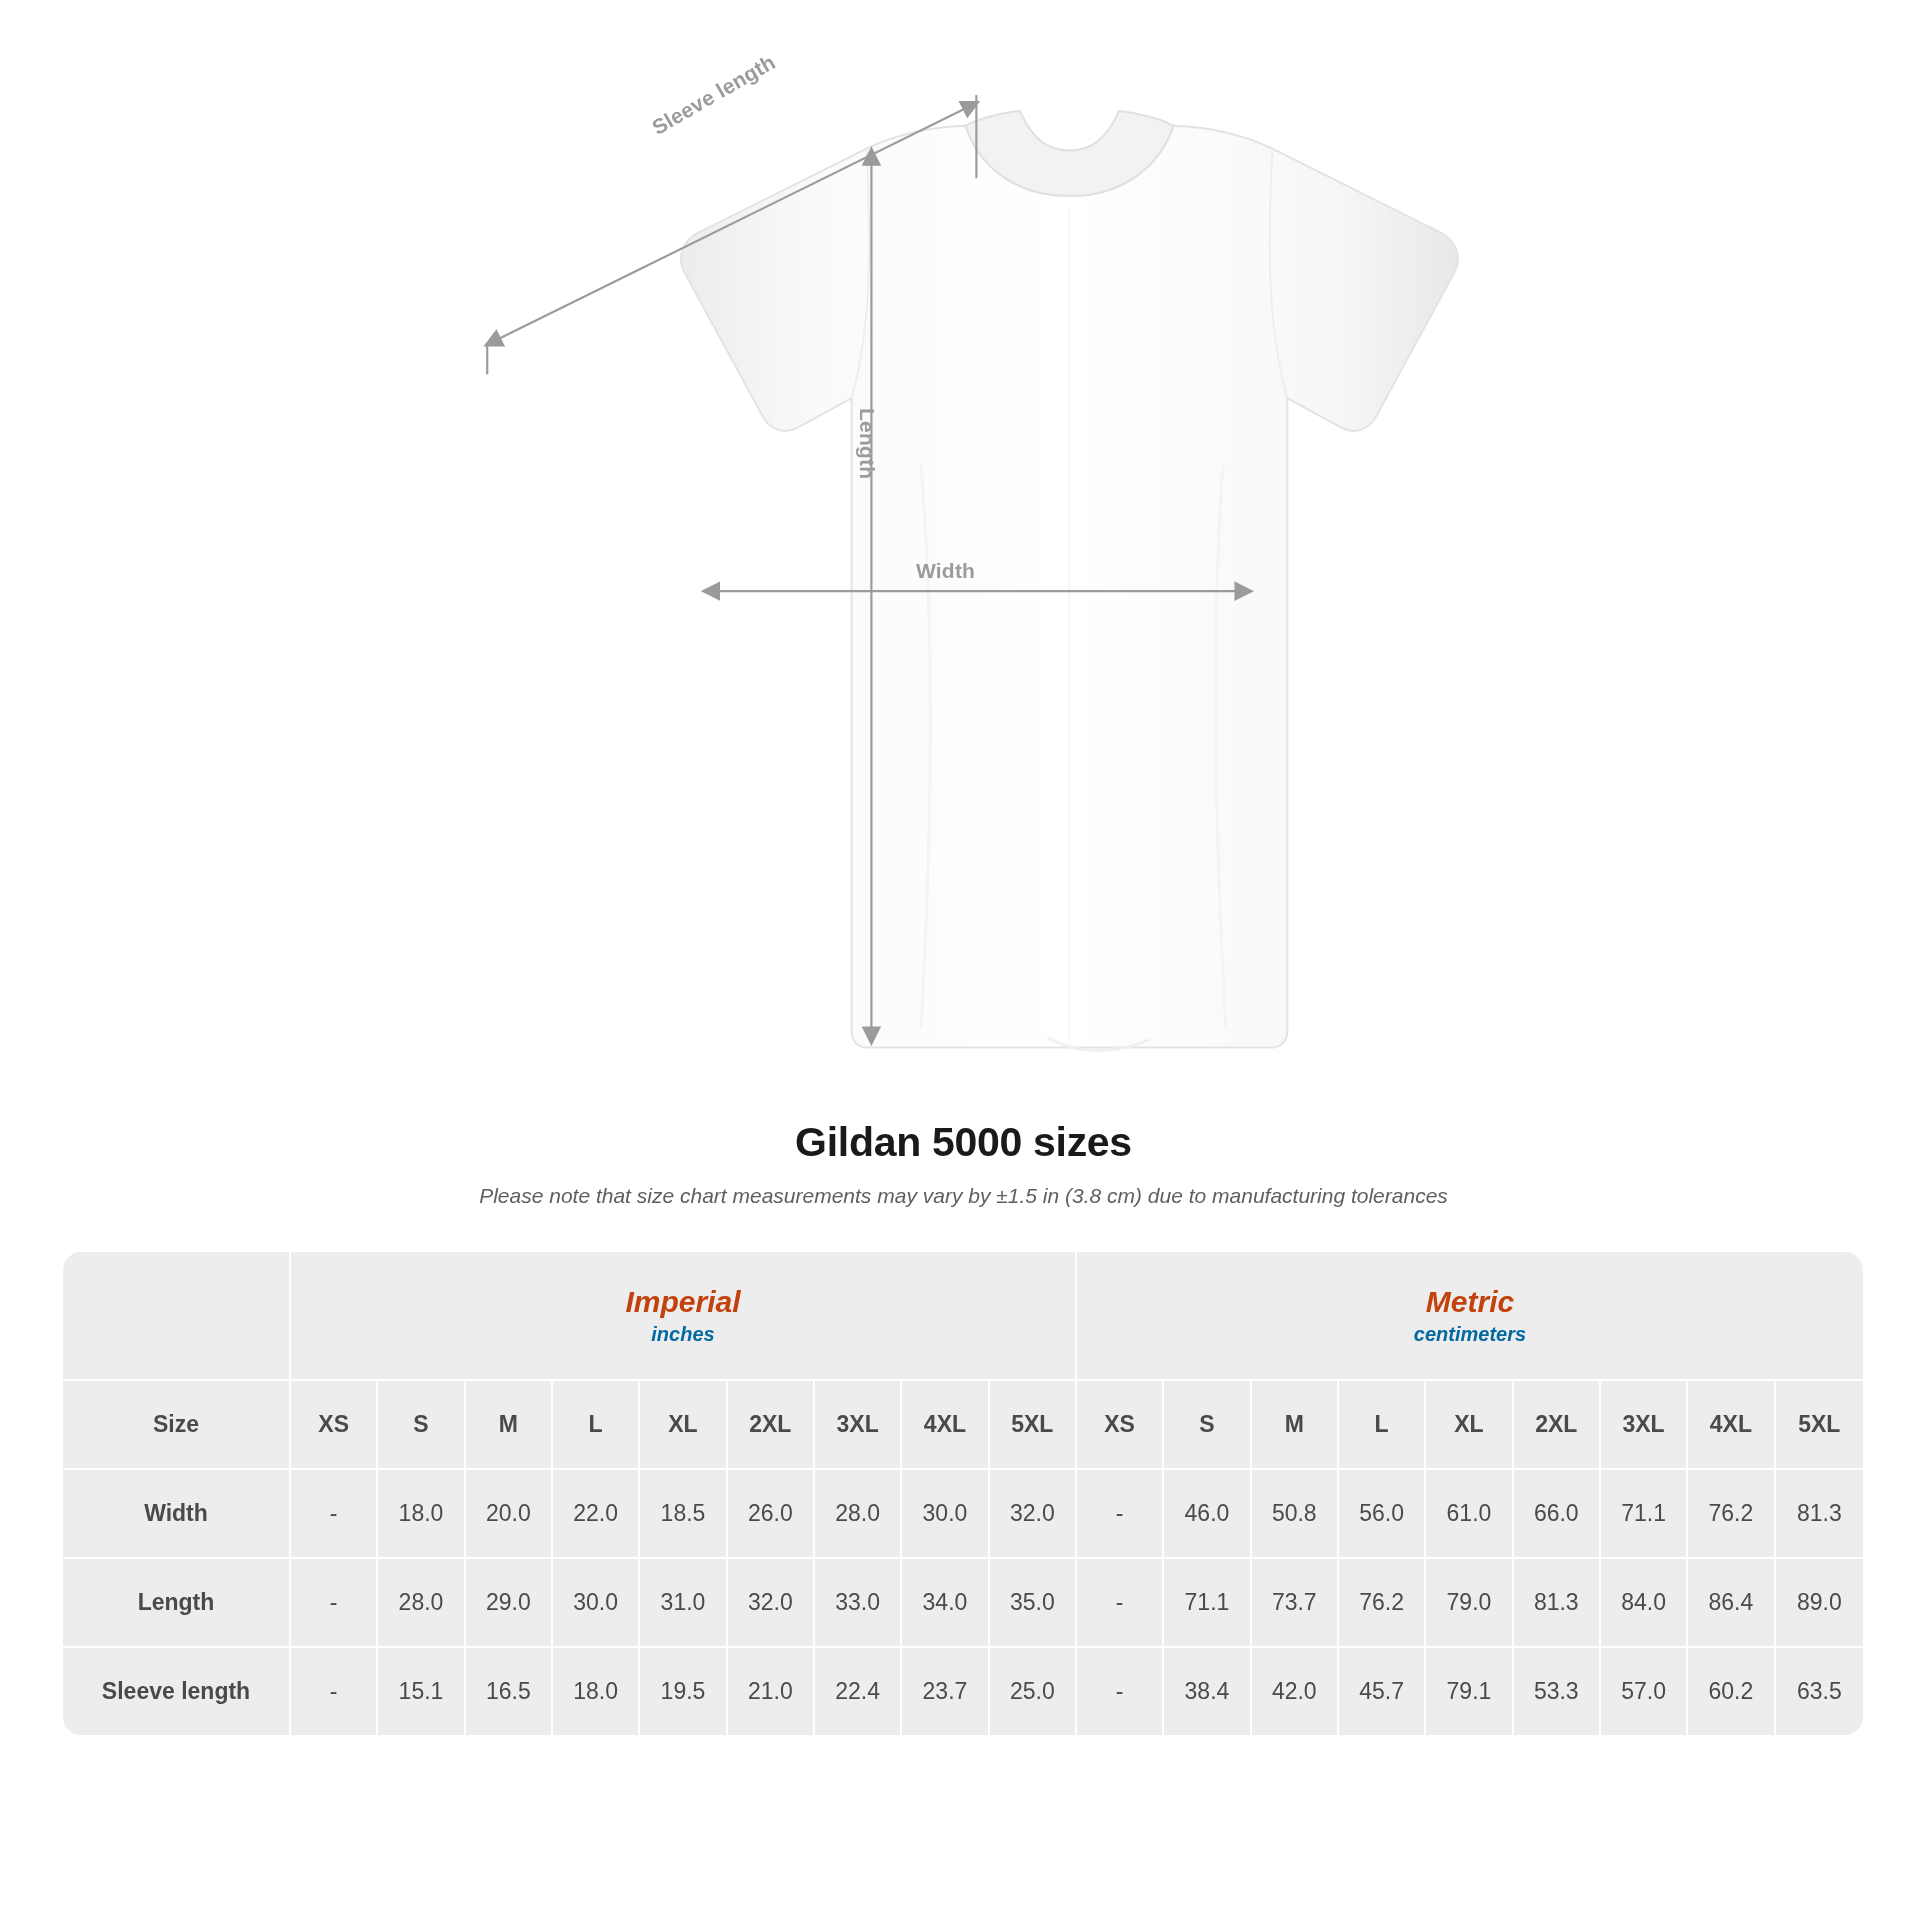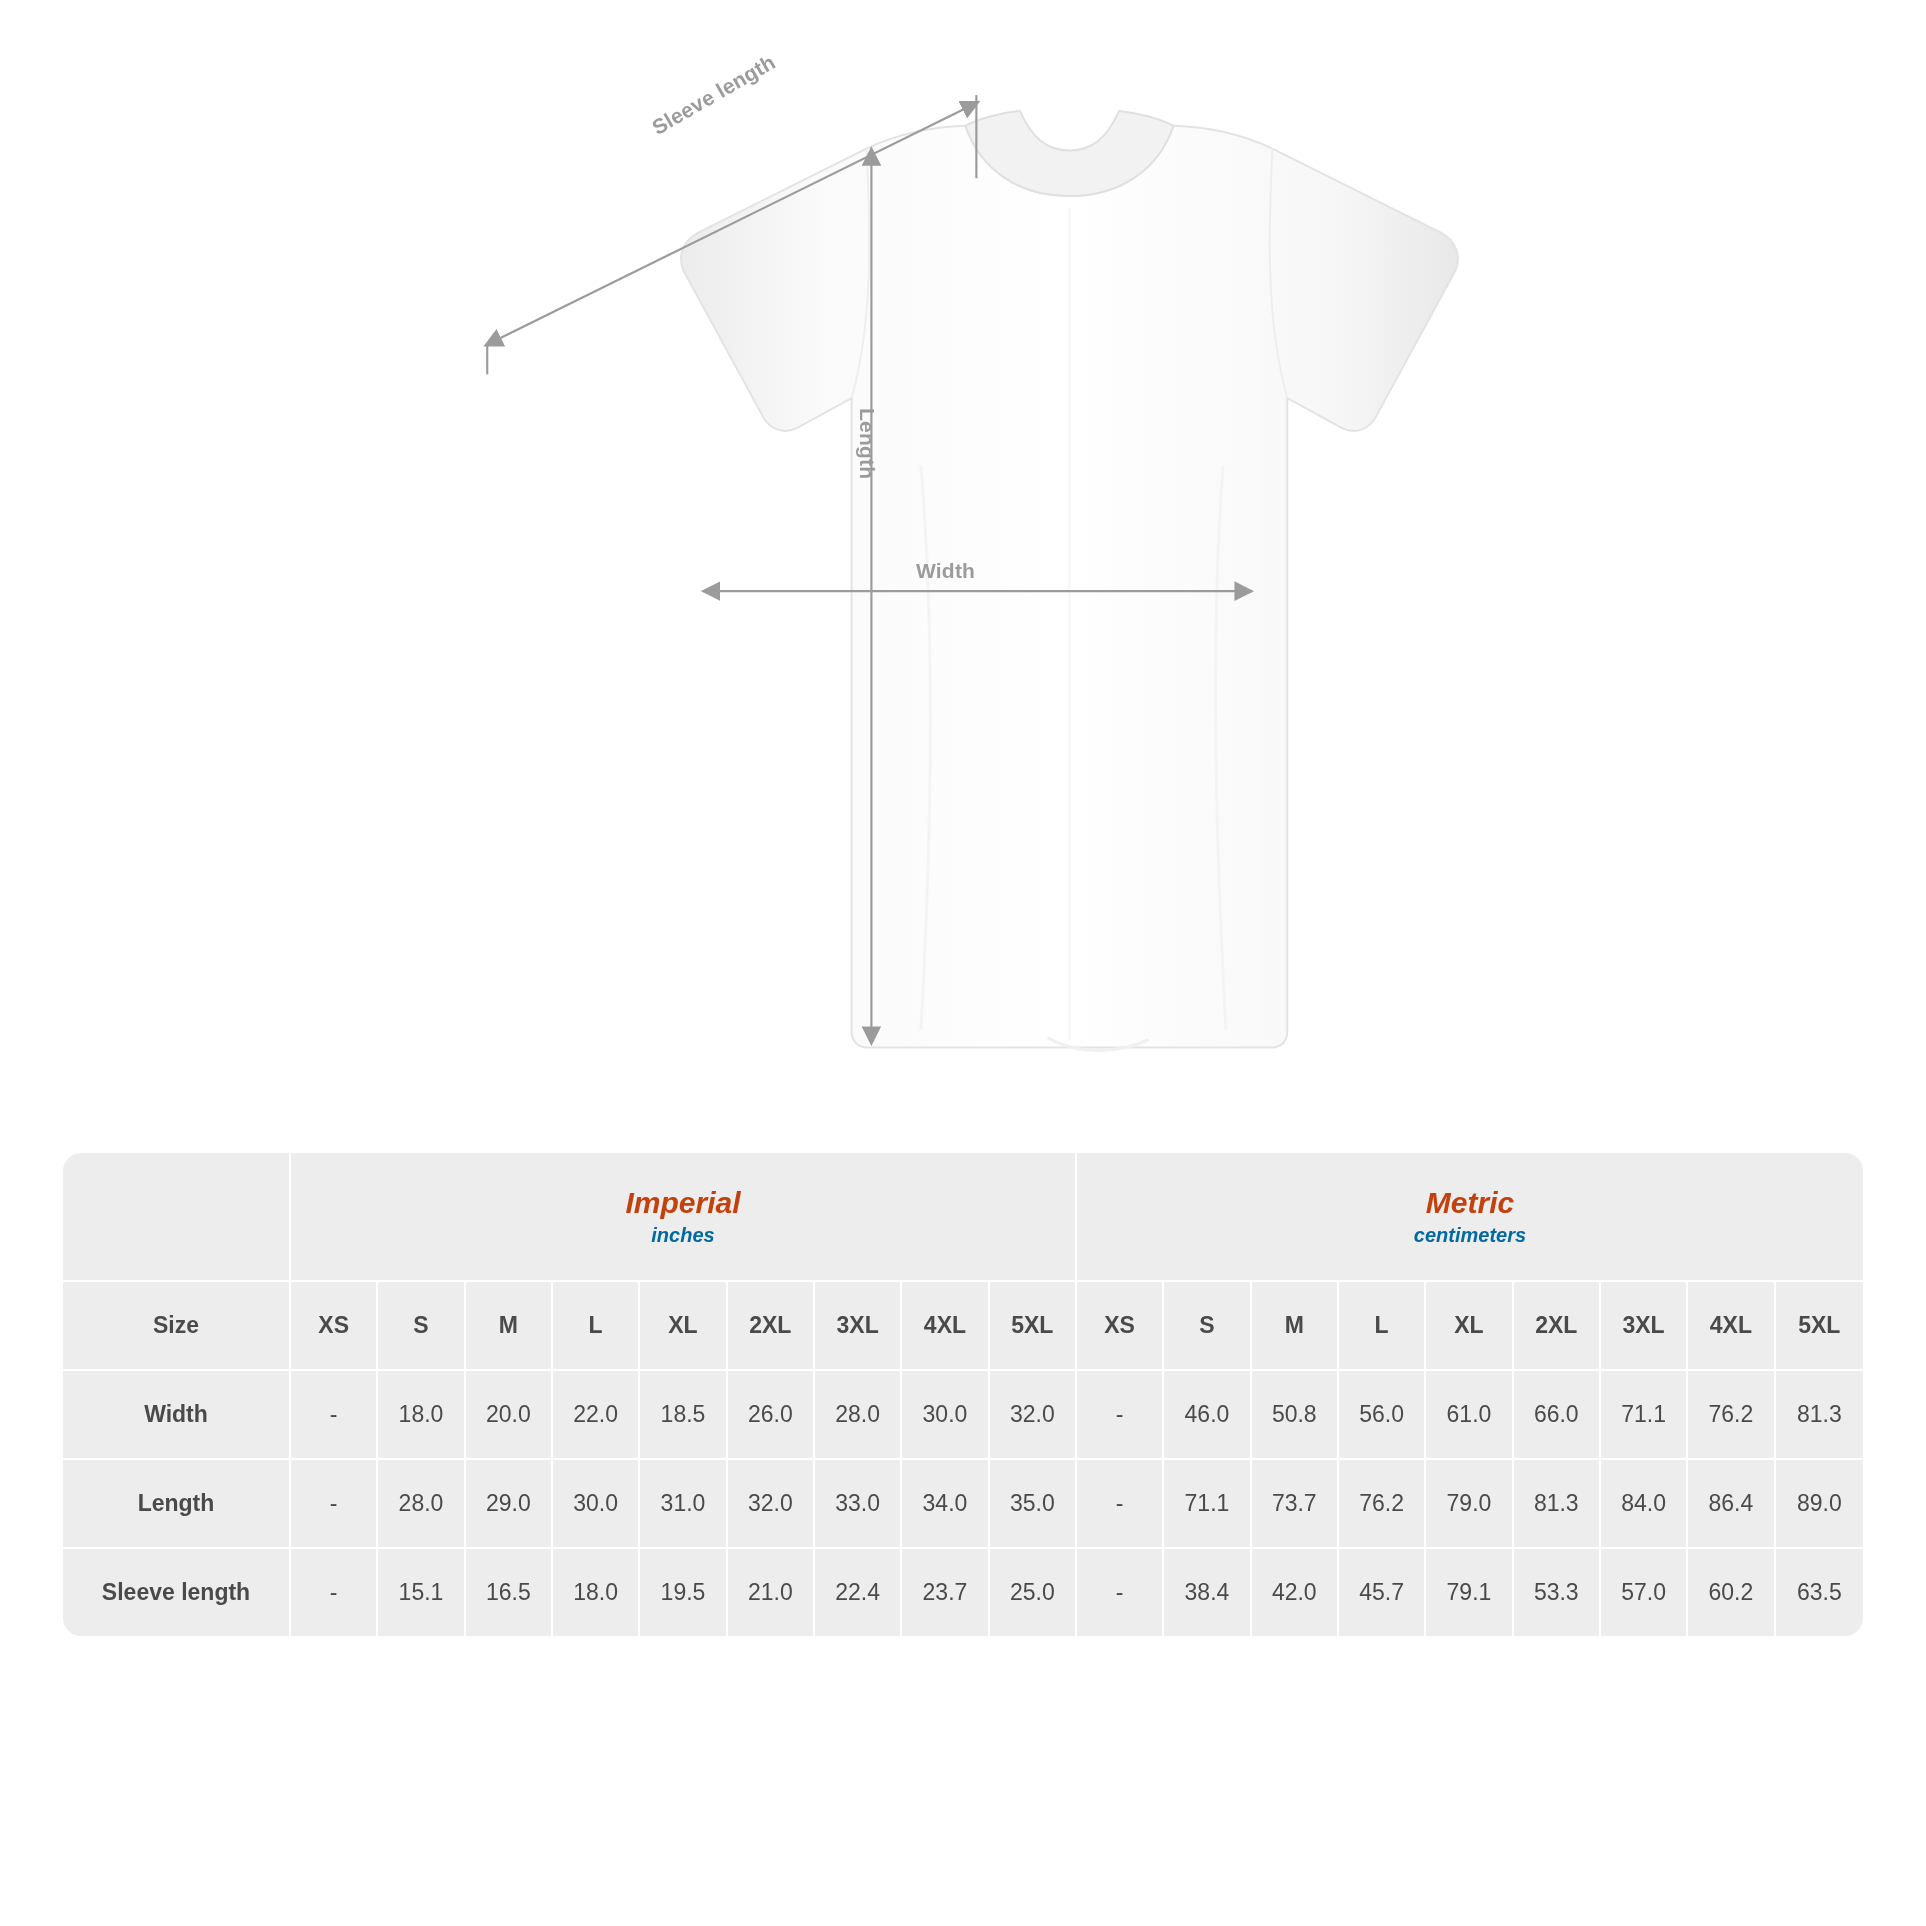--- a/index.html
+++ b/index.html
@@ -216,20 +216,24 @@
       <line x1="880" y1="152" x2="880" y2="1052" stroke="#9b9b9b" stroke-width="2.2" marker-start="url(#arrTail)" marker-end="url(#arrHead)"></line>
 
       <line x1="712" y1="597" x2="1262" y2="597" stroke="#9b9b9b" stroke-width="2.2" marker-start="url(#arrTail)" marker-end="url(#arrHead)"></line>
     </svg>
 
     <div class="dim-label label-sleeve">Sleeve length</div>
     <div class="dim-label label-length">Length</div>
     <div class="dim-label label-width">Width</div>
   </div>
 
+  <div class="title-block">
+    <h1 class="chart-title">Gildan 5000 sizes</h1>
+    <p class="chart-note">Please note that size chart measurements may vary by ±1.5 in (3.8 cm) due to manufacturing tolerances</p>
+  </div>
 
   <div class="table-wrap">
     <table class="size-table">
       <colgroup>
         <col class="c-label">
         <col>
           <col>
           <col>
           <col>
           <col>

